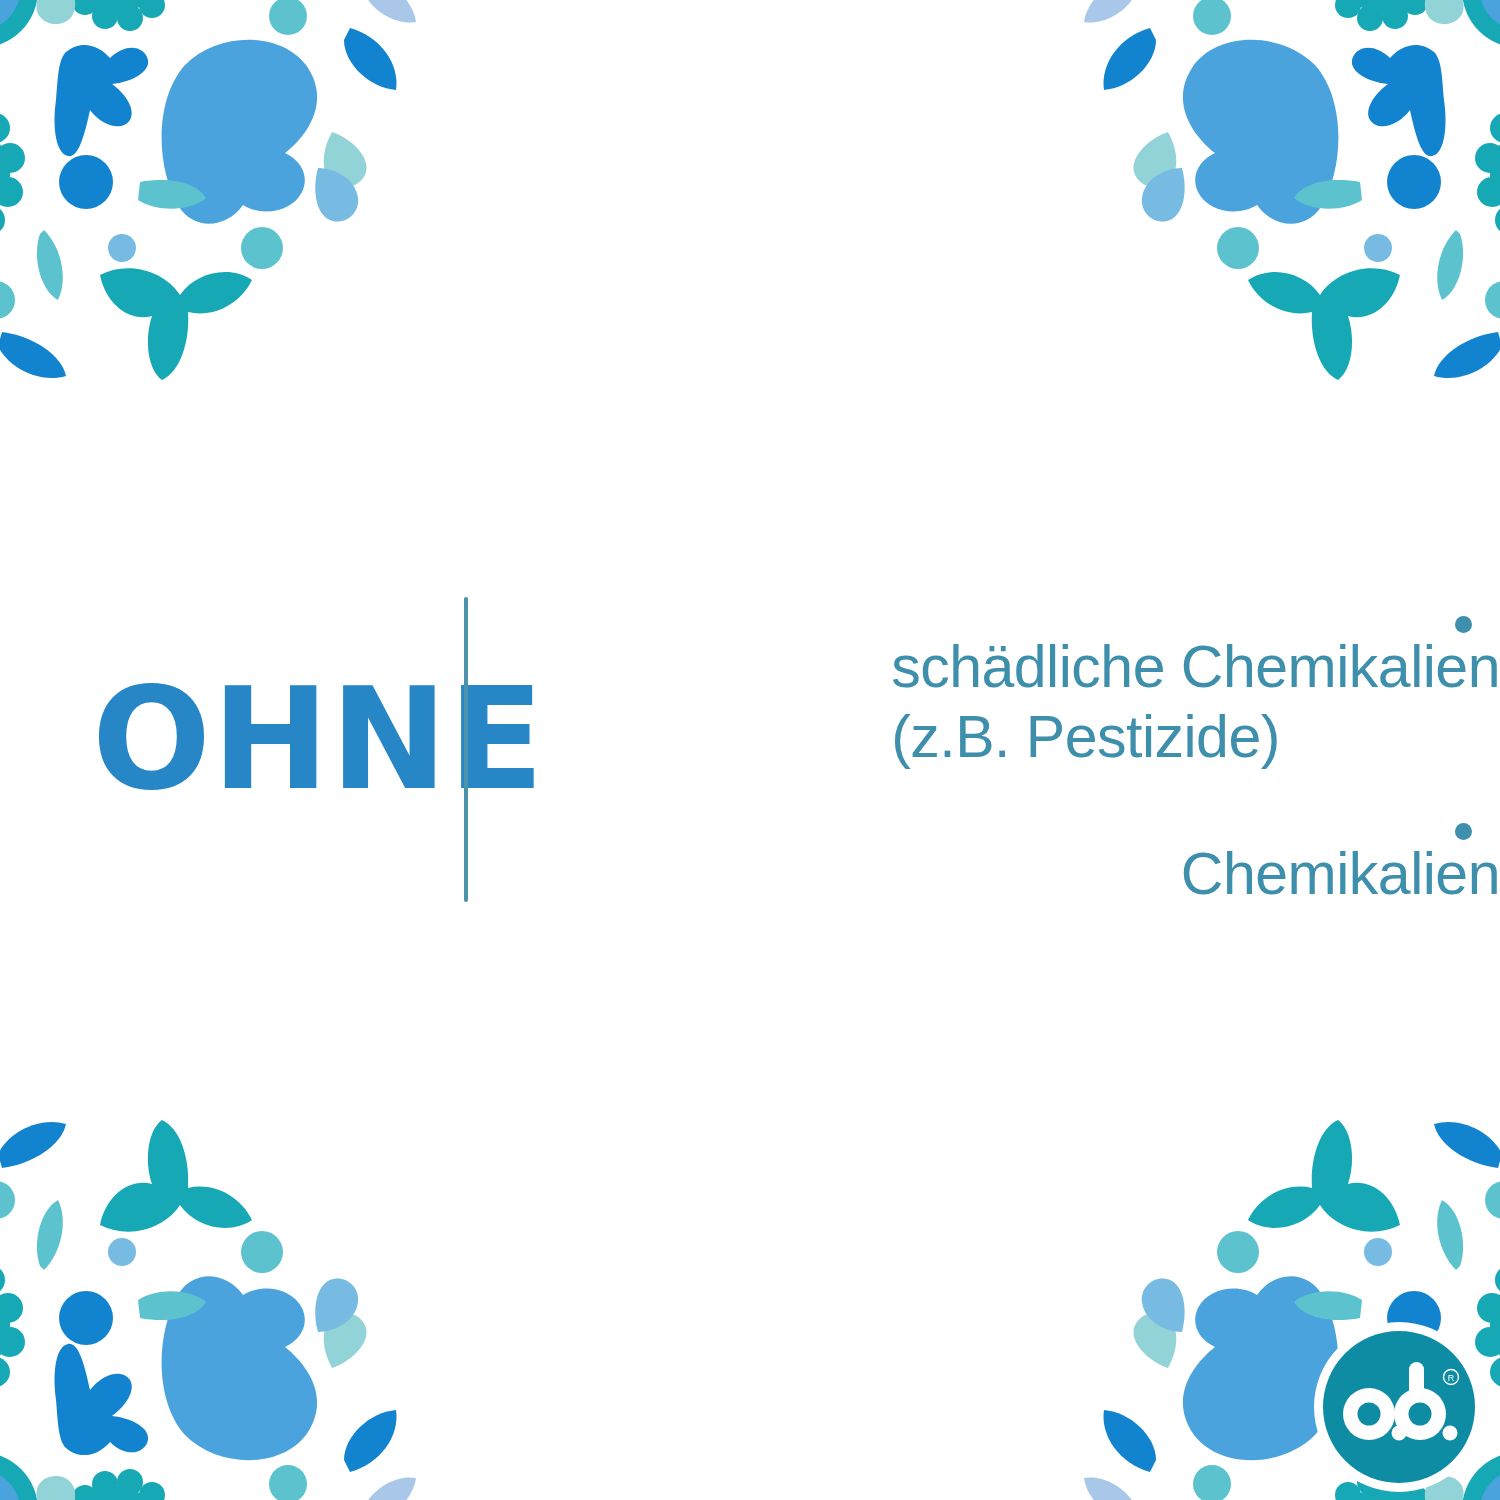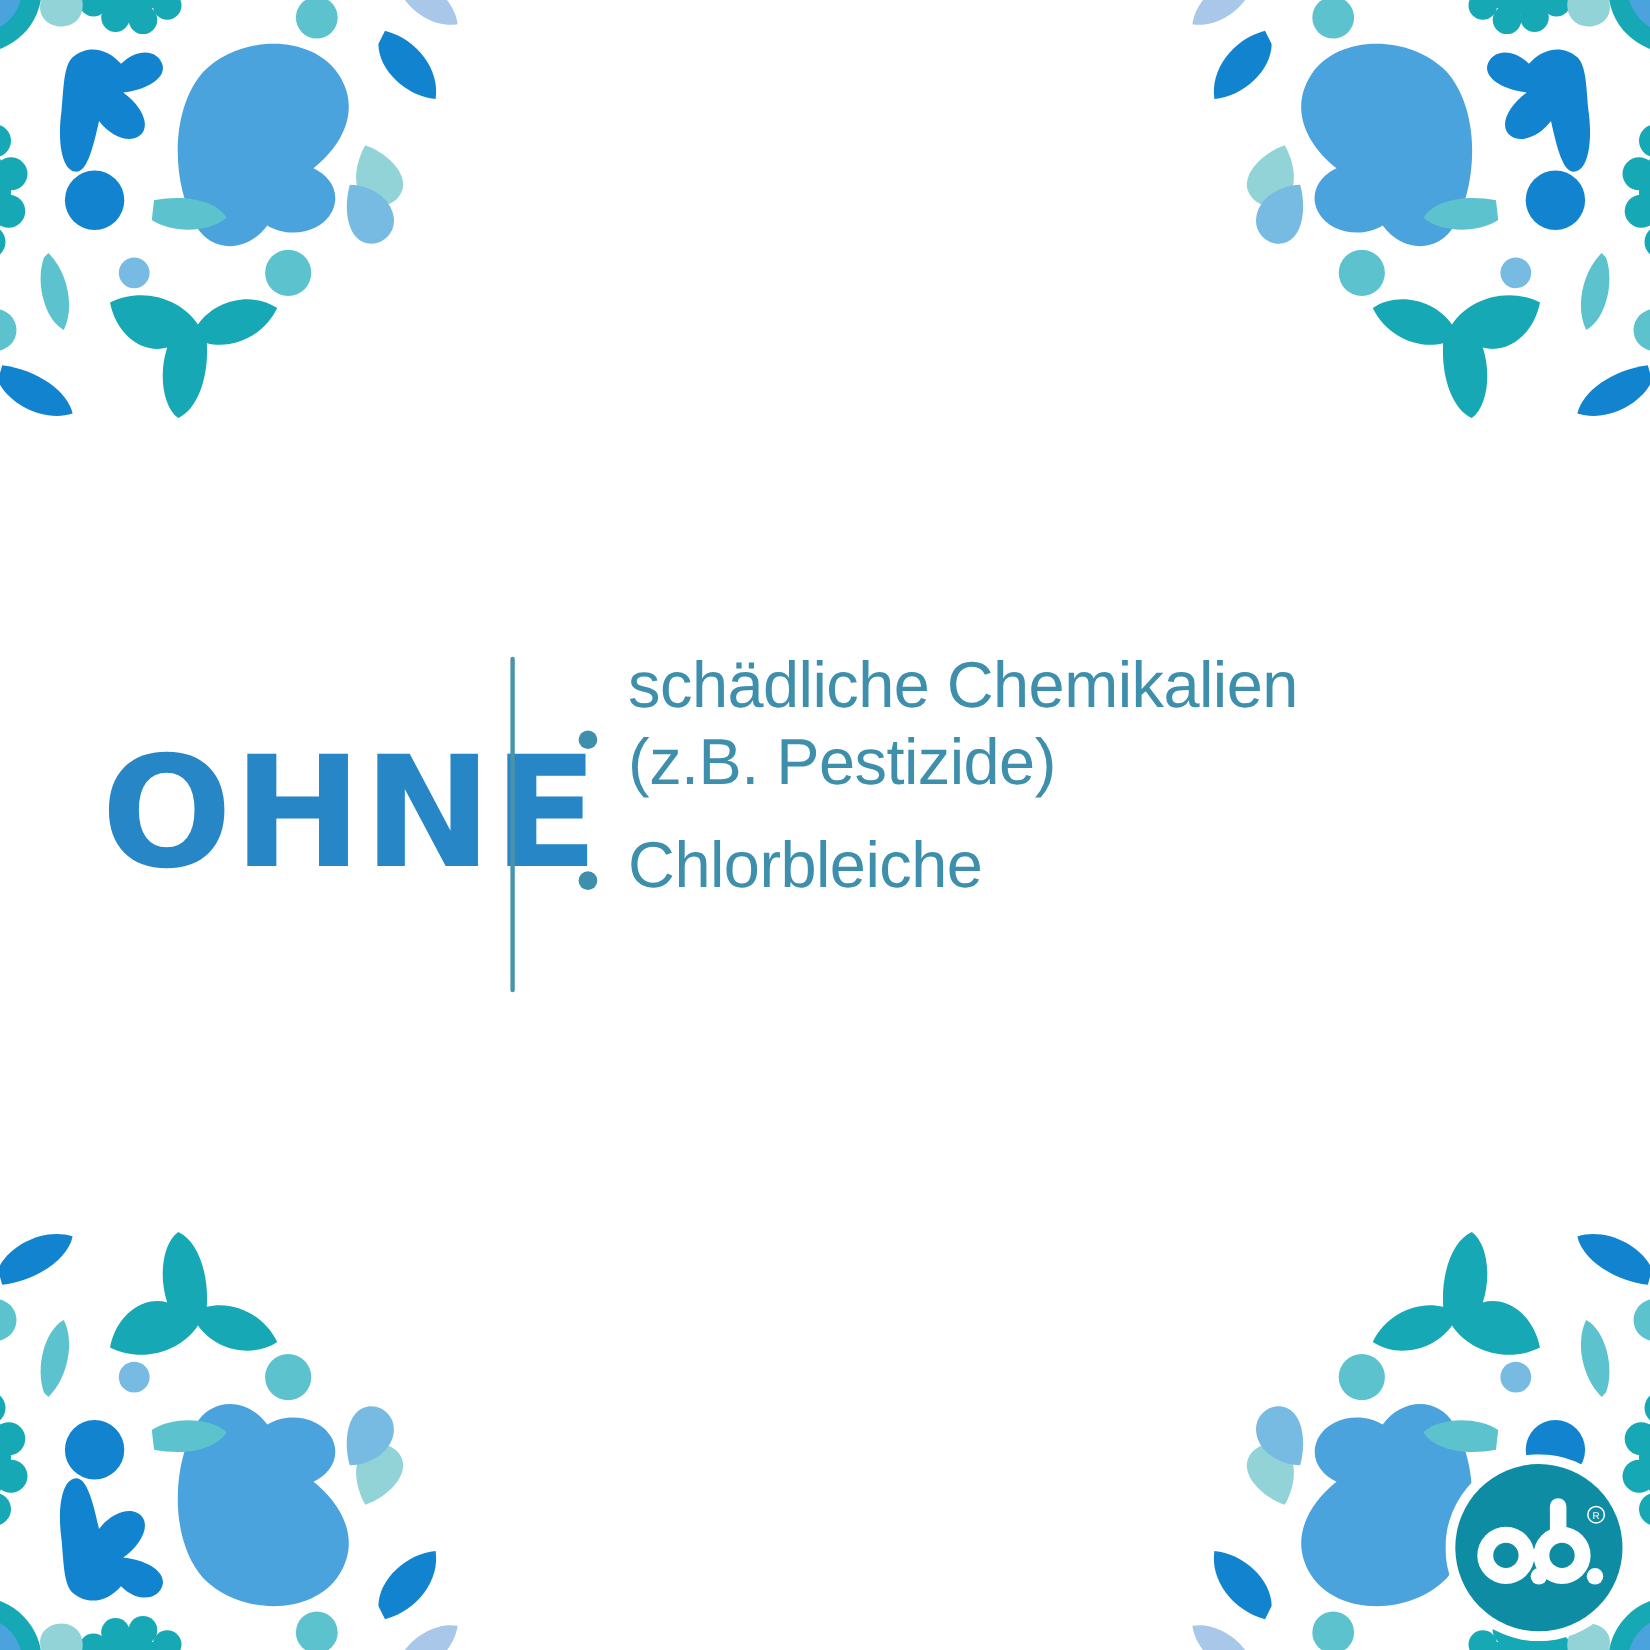--- a/index.html
+++ b/index.html
@@ -66,22 +66,23 @@
     margin-top: 22px;
     flex: 0 0 auto;
   }
   .bullets {
     margin-left: 58px;
     margin-top: 14px;
     flex: 1 1 auto;
   }
   .bullet-row {
     display: flex;
-    align-items: center;
+    align-items: flex-end;
     margin-bottom: 24px;
+    flex-direction: column;
   }
   .bullet-row:last-child { margin-bottom: 0; }
   .bullet-dot {
     width: 17px;
     height: 17px;
     border-radius: 50%;
     background: #3E8FAC;
     flex: 0 0 auto;
     margin-top: 27px;
     margin-right: 28px;
@@ -370,21 +371,21 @@
     <div class="bullets">
 
       <div class="bullet-row">
         <span class="bullet-dot"></span>
         <span class="bullet-text">schädliche Chemikalien
 (z.B. Pestizide)</span>
       </div>
 
       <div class="bullet-row">
         <span class="bullet-dot"></span>
-        <span class="bullet-text">Chlorbleiche</span>
+        <span class="bullet-text">Chemikalien</span>
       </div>
 
 
     </div>
   </div>
 
   <div class="logo">
     <svg viewBox="0 0 170 170" xmlns="http://www.w3.org/2000/svg">
       <circle cx="85" cy="85" r="85" fill="#ffffff"></circle>
       <circle cx="85" cy="85" r="76" fill="#0E8CA4"></circle>

